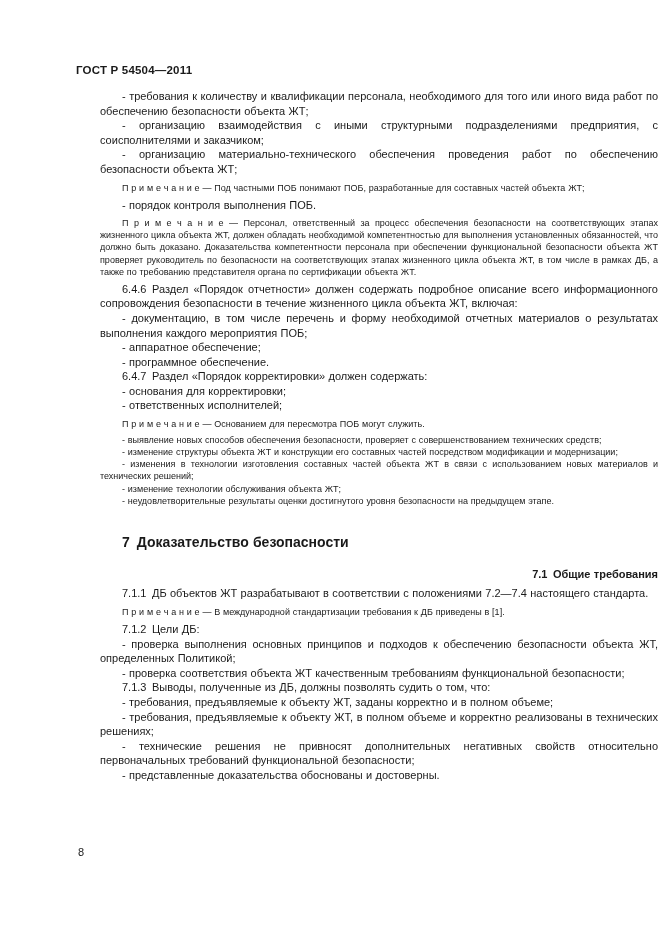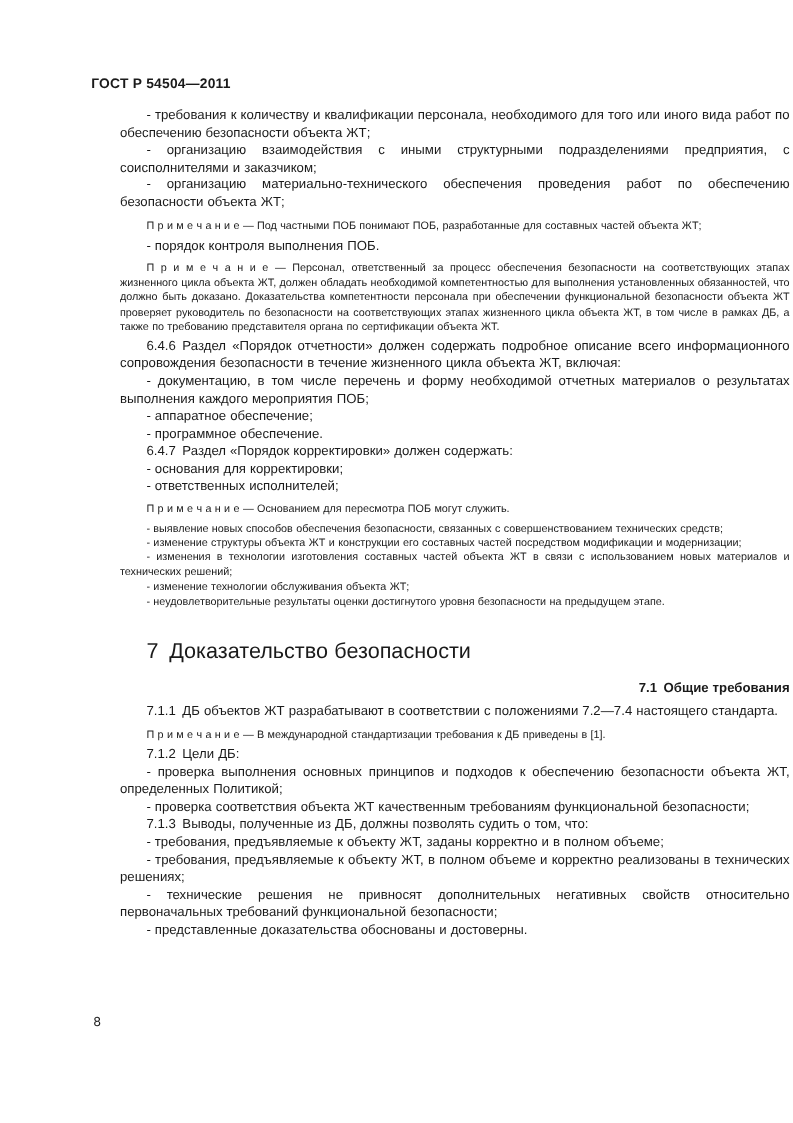--- a/index.html
+++ b/index.html
@@ -36,22 +36,22 @@
     word-spacing: 0.3px;
   }
   .content p.note,
   .content p.note-item {
     font-size: 9px;
     line-height: 12.1px;
   }
   .content p.note { margin: 5px 0 4px; }
   .content p.note-item { margin: 0; }
   .content p.h1 {
-    font-size: 18px;
-    font-weight: normal;
+    font-size: 14px;
+    font-weight: bold;
     text-align: left;
     line-height: 17px;
     margin: 27px 0 16px;
   }
   .content p.h2 {
     font-weight: bold;
     text-align: right;
     margin: 8px 0 5px;
   }
   .page-number {
@@ -75,21 +75,21 @@
       <p class="list">- порядок контроля выполнения ПОБ.</p>
       <p class="note">П р и м е ч а н и е — Персонал, ответственный за процесс обеспечения безопасности на соответствующих этапах жизненного цикла объекта ЖТ, должен обладать необходимой компетентностью для выполнения установленных обязанностей, что должно быть доказано. Доказательства компетентности персонала при обеспечении функциональной безопасности объекта ЖТ проверяет руководитель по безопасности на соответствующих этапах жизненного цикла объекта ЖТ, в том числе в рамках ДБ, а также по требованию представителя органа по сертификации объекта ЖТ.</p>
       <p class="para">6.4.6 Раздел «Порядок отчетности» должен содержать подробное описание всего информационного сопровождения безопасности в течение жизненного цикла объекта ЖТ, включая:</p>
       <p class="list">- документацию, в том числе перечень и форму необходимой отчетных материалов о результатах выполнения каждого мероприятия ПОБ;</p>
       <p class="list">- аппаратное обеспечение;</p>
       <p class="list">- программное обеспечение.</p>
       <p class="para">6.4.7 Раздел «Порядок корректировки» должен содержать:</p>
       <p class="list">- основания для корректировки;</p>
       <p class="list">- ответственных исполнителей;</p>
       <p class="note">П р и м е ч а н и е — Основанием для пересмотра ПОБ могут служить.</p>
-      <p class="note-item">- выявление новых способов обеспечения безопасности, связанных с совершенствованием технических средств;</p>
+      <p class="note-item">- выявление новых способов обеспечения безопасности, проверяет с совершенствованием технических средств;</p>
       <p class="note-item">- изменение структуры объекта ЖТ и конструкции его составных частей посредством модификации и модернизации;</p>
       <p class="note-item">- изменения в технологии изготовления составных частей объекта ЖТ в связи с использованием новых материалов и технических решений;</p>
       <p class="note-item">- изменение технологии обслуживания объекта ЖТ;</p>
       <p class="note-item">- неудовлетворительные результаты оценки достигнутого уровня безопасности на предыдущем этапе.</p>
       <p class="h1">7 Доказательство безопасности</p>
       <p class="h2">7.1 Общие требования</p>
       <p class="para">7.1.1 ДБ объектов ЖТ разрабатывают в соответствии с положениями 7.2—7.4 настоящего стандарта.</p>
       <p class="note">П р и м е ч а н и е — В международной стандартизации требования к ДБ приведены в [1].</p>
       <p class="para">7.1.2 Цели ДБ:</p>
       <p class="list">- проверка выполнения основных принципов и подходов к обеспечению безопасности объекта ЖТ, определенных Политикой;</p>

